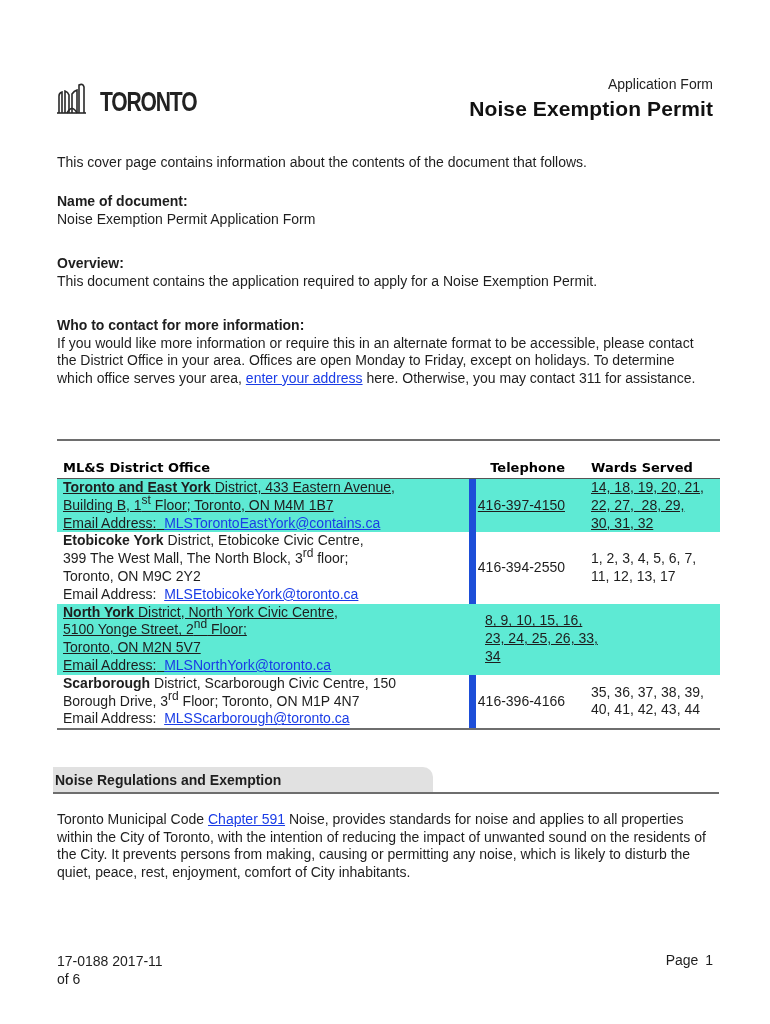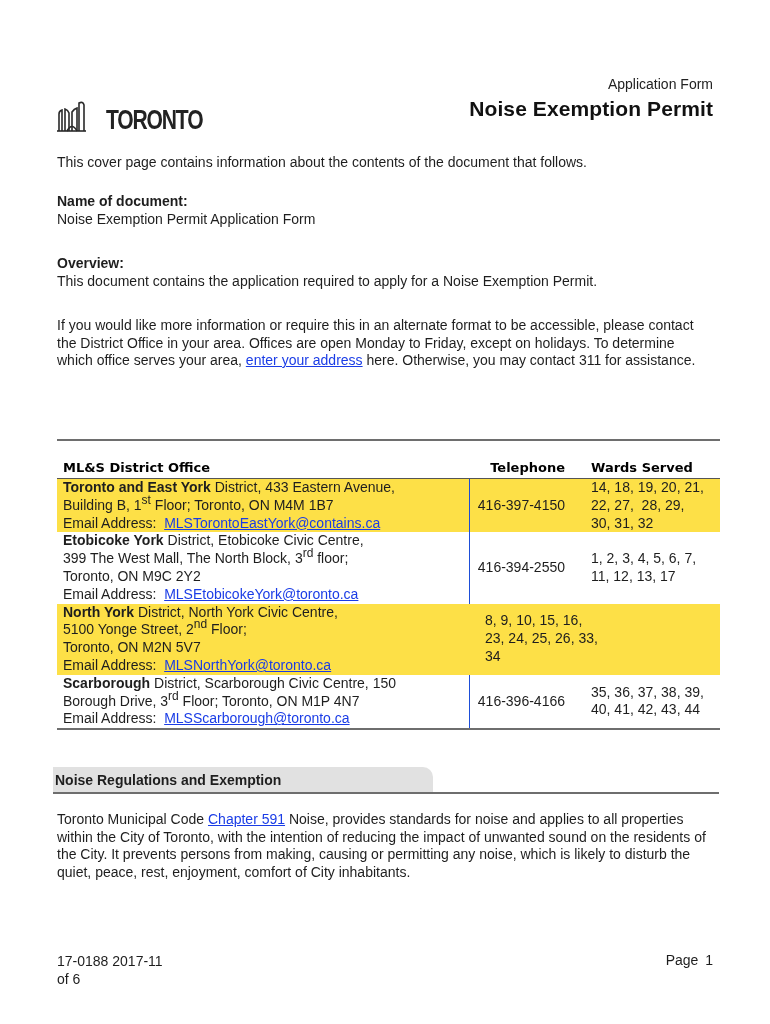--- a/index.html
+++ b/index.html
@@ -12,22 +12,22 @@
       height: 1024px;
       position: relative;
       font-family: "Liberation Sans", sans-serif;
       color: #1a1a1a;
       overflow: hidden;
     }
     .page { position: absolute; left: 0; top: 0; width: 770px; height: 1024px; }
 
     
     .logo {
-      position: absolute; left: 57px; top: 100px;
-      display: flex; align-items: flex-end; gap: 18px; text-align: center;
+      position: absolute; left: 57px; top: 82px;
+      display: flex; align-items: flex-end; gap: 12px; text-align: center;
     }
     .logo svg { display: block; }
     .logo-word {
       font-family: "Liberation Sans", sans-serif;
       font-weight: bold;
       font-size: 27px;
       letter-spacing: -1.5px;
       transform: scaleX(0.78);
       transform-origin: left bottom;
       color: #222;
@@ -61,25 +61,25 @@
       font-family: "DejaVu Sans", sans-serif;
       font-weight: bold; font-size: 13px; color: #000000;
       border-bottom: 1.5px solid #555;
     }
     .col-office { width: 412px; padding-left: 6px; box-sizing: border-box; }
     .col-tel { width: 106px; text-align: right; padding-right: 10px; box-sizing: border-box; }
     .col-wards { flex: 1; padding-left: 16px; box-sizing: border-box; }
     .trow {
       display: flex; font-size: 14px; line-height: 17.8px; color: #1e1e1e;
     }
-    .trow.shaded { background: #fde047; }
+    .trow.shaded { background: #5eead4; text-decoration: underline; }
     .trow .col-office { padding-left: 6px; padding-top: 0px; }
     .trow .col-tel {
       display: flex; align-items: center; justify-content: flex-end;
-      border-left: 1px solid #1d4ed8;
+      border-left: 7px solid #1d4ed8;
     }
     .trow .col-wards {
       display: flex; align-items: center;
     }
     .trow .col-wards span { display: block; }
     .trow b { font-weight: bold; }
     sup { font-size: 12px; line-height: 0; vertical-align: 6px; }
     .table-bottom { height: 2px; background: #6e6e6e; }
 
     
@@ -141,20 +141,21 @@
   </div>
 
   <div class="text" style="top:154px;">This cover page contains information about the contents of the document that follows.</div>
 
   <div class="text" style="top:255px;">
     <span class="label">Overview:</span>
     <span>This document contains the application required to apply for a Noise Exemption Permit.</span>
   </div>
 
   <div class="text" style="top:317px; width:645px;">
+    <span class="label">Who to contact for more information:</span>
     <span>If you would like more information or require this in an alternate format to be accessible, please contact the District Office in your area. Offices are open Monday to Friday, except on holidays. To determine which office serves your area, </span><a class="link" href="#">enter your address</a><span> here.  Otherwise, you may contact 311 for assistance.</span>
   </div>
 
   <div class="table-wrap">
     <div class="rule"></div>
     <div class="thead">
       <div class="col-office">ML&amp;S District Office</div>
       <div class="col-tel">Telephone</div>
       <div class="col-wards">Wards Served</div>
     </div>

